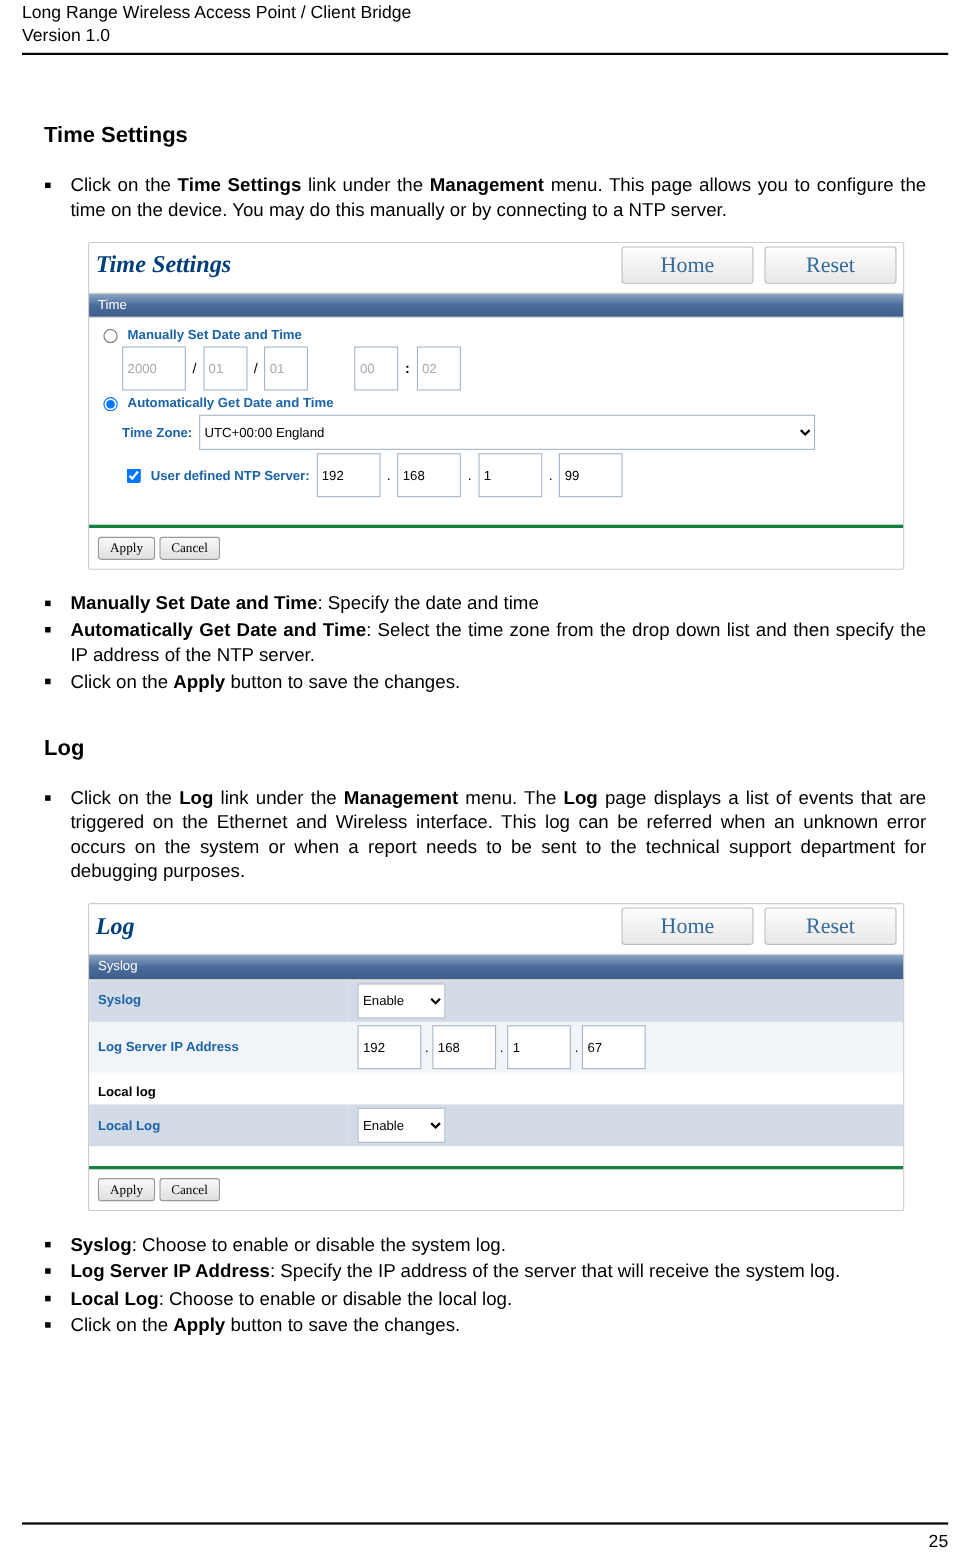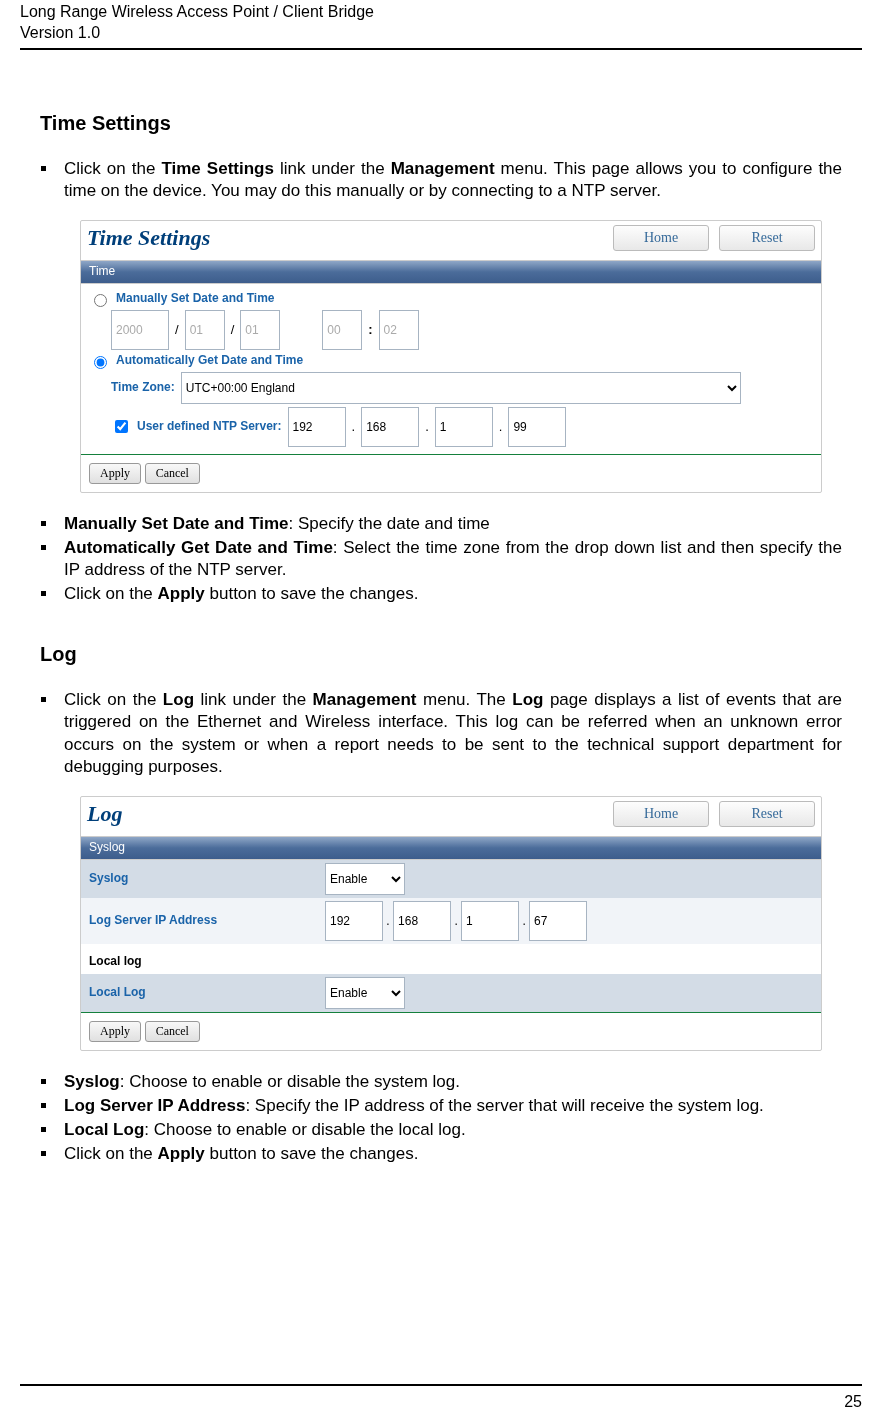--- a/index.html
+++ b/index.html
@@ -68,26 +68,26 @@
     font-size: 22px;
   }
   .panel-btns {
     display: flex;
     gap: 10px;
   }
   .panel-btn {
     background: linear-gradient(#fdfdfd, #e8e8e8);
     border: 1px solid #bbb;
     border-radius: 3px;
-    padding: 3px 4px;
+    padding: 3px 16px;
     width: 86px;
     text-align: center;
     font-family: "Times New Roman", serif;
     color: #366a9a;
-    font-size: 14px;
+    font-size: 20px;
     cursor: pointer;
   }
   .section-bar {
     background: linear-gradient(#8fa7c7, #4b6c9a 50%, #3d5d8c);
     color: #fff;
     font-weight: normal;
     padding: 3px 8px;
     font-size: 12px;
     border-top: 1px solid #ccc;
     border-bottom: 1px solid #ccc;
@@ -117,21 +117,22 @@
   .w48 { width: 48px; }
   .w30 { width: 30px; }
   select.sel {
     border: 1px solid #a7b4c2;
     height: 32px;
     font-size: 12px;
     background: #fff;
   }
   .footer-btns {
     padding: 8px;
-    border-top: 1px solid #15803d;
+    border-top: 3px solid #15803d;
+    margin-top: 18px;
   }
   .sys-table {
     width: 100%;
     border-collapse: collapse;
     font-size: 12px;
   }
   .sys-table td {
     padding: 3px 8px;
     vertical-align: middle;
   }

